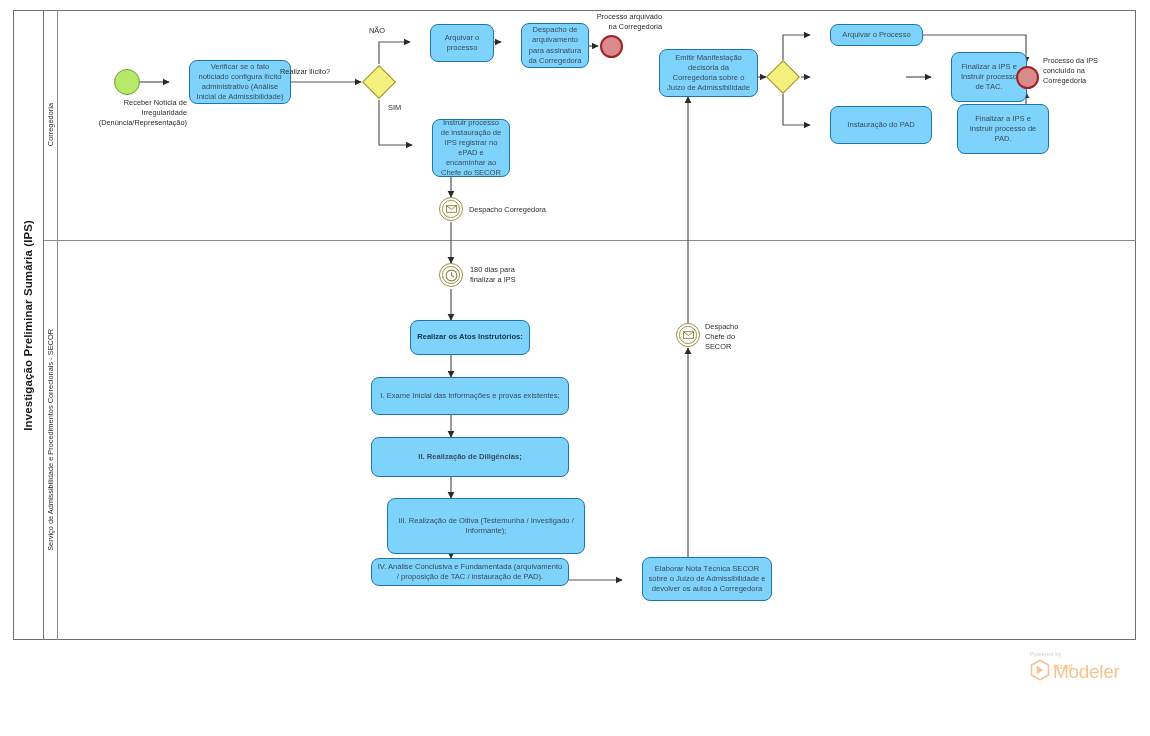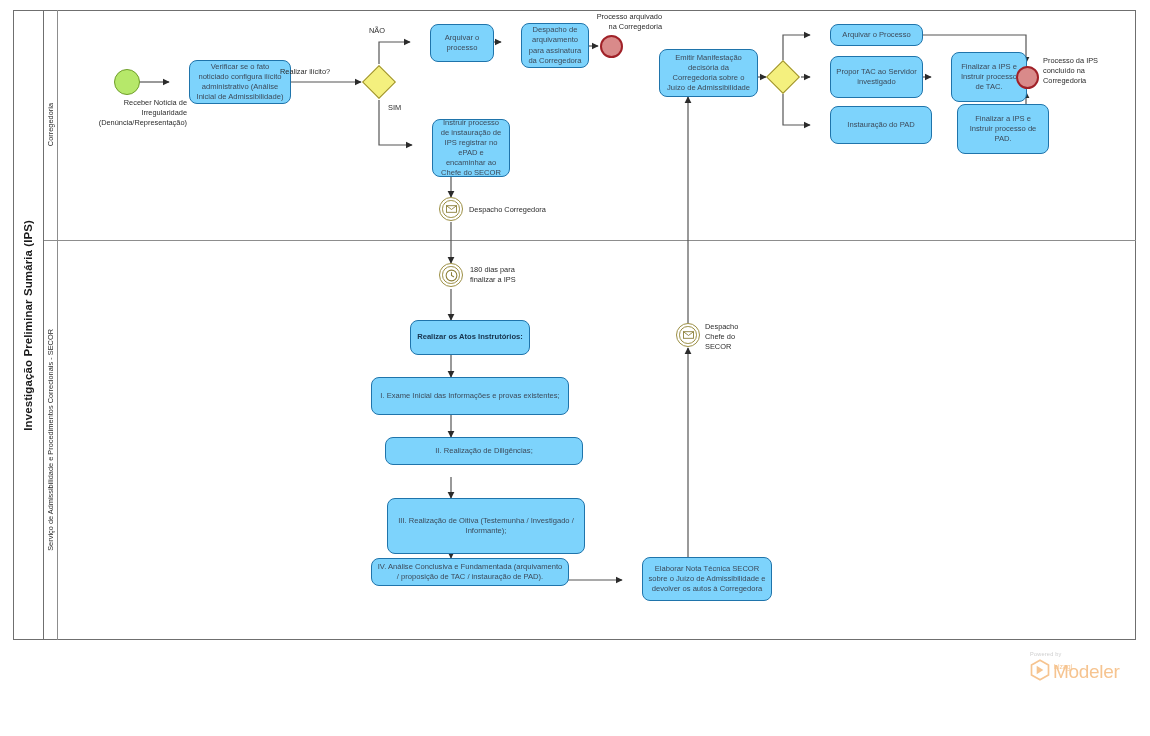--- a/index.html
+++ b/index.html
@@ -282,21 +282,20 @@
   <div class="lbl" style="left:562px; top:12px; width:100px;">Processo arquivado
 na Corregedoria</div>
 
   <div class="task" style="left:412px; top:119px; width:78px; height:58px;">Instruir processo de instauração de IPS registrar no ePAD e encaminhar ao Chefe do SECOR</div>
 
   <div class="task" style="left:639px; top:49px; width:99px; height:48px;">Emitir Manifestação decisória da Corregedoria sobre o Juízo de Admissibilidade</div>
 
   <div class="gw" style="left:771px; top:65px; width:24px; height:24px;"></div>
 
   <div class="task" style="left:810px; top:24px; width:93px; height:22px;">Arquivar o Processo</div>
-  <div class="task" style="left:810px; top:56px; width:93px; height:42px;">Propor TAC ao Servidor investigado</div>
   <div class="task" style="left:810px; top:106px; width:102px; height:38px;text-align:right;">Instauração do PAD</div>
 
   <div class="task" style="left:931px; top:52px; width:76px; height:50px;">Finalizar a IPS e Instruir processo de TAC.</div>
   <div class="task" style="left:937px; top:104px; width:92px; height:50px;">Finalizar a IPS e Instruir processo de PAD.</div>
 
   <div class="ev ev-end" style="left:1016px; top:66px; width:23px; height:23px;"></div>
   <div class="lbl left" style="left:1043px; top:56px; width:80px; text-align:left;">Processo da IPS
 concluído na
 Corregedoria</div>
 
@@ -330,21 +329,21 @@
     </span>
   </div>
   <div class="lbl left" style="left:705px; top:322px; width:60px; text-align:left;">Despacho
 Chefe do
 SECOR</div>
 
   <div class="task bold" style="left:390px; top:320px; width:120px; height:35px;">Realizar os Atos Instrutórios:</div>
 
   <div class="task" style="left:351px; top:377px; width:198px; height:38px;">I. Exame Inicial das Informações e provas existentes;</div>
 
-  <div class="task" style="left:365px; top:437px; width:198px; height:28px;">II. Realização de Diligências;</div>
+  <div class="task" style="left:351px; top:437px; width:198px; height:40px;font-weight:bold;">II. Realização de Diligências;</div>
 
   <div class="task" style="left:367px; top:498px; width:198px; height:56px;">III. Realização de Oitiva (Testemunha / Investigado / Informante);</div>
 
   <div class="task" style="left:351px; top:558px; width:198px; height:28px;">IV. Análise Conclusiva e Fundamentada (arquivamento / proposição de TAC / instauração de PAD).</div>
 
   <div class="task" style="left:622px; top:557px; width:130px; height:44px;">Elaborar Nota Técnica SECOR sobre o Juízo de Admissibilidade e devolver os autos à Corregedora</div>
 
   <div class="logo">
     <div class="pw">Powered by</div>
     <div class="brandrow">

